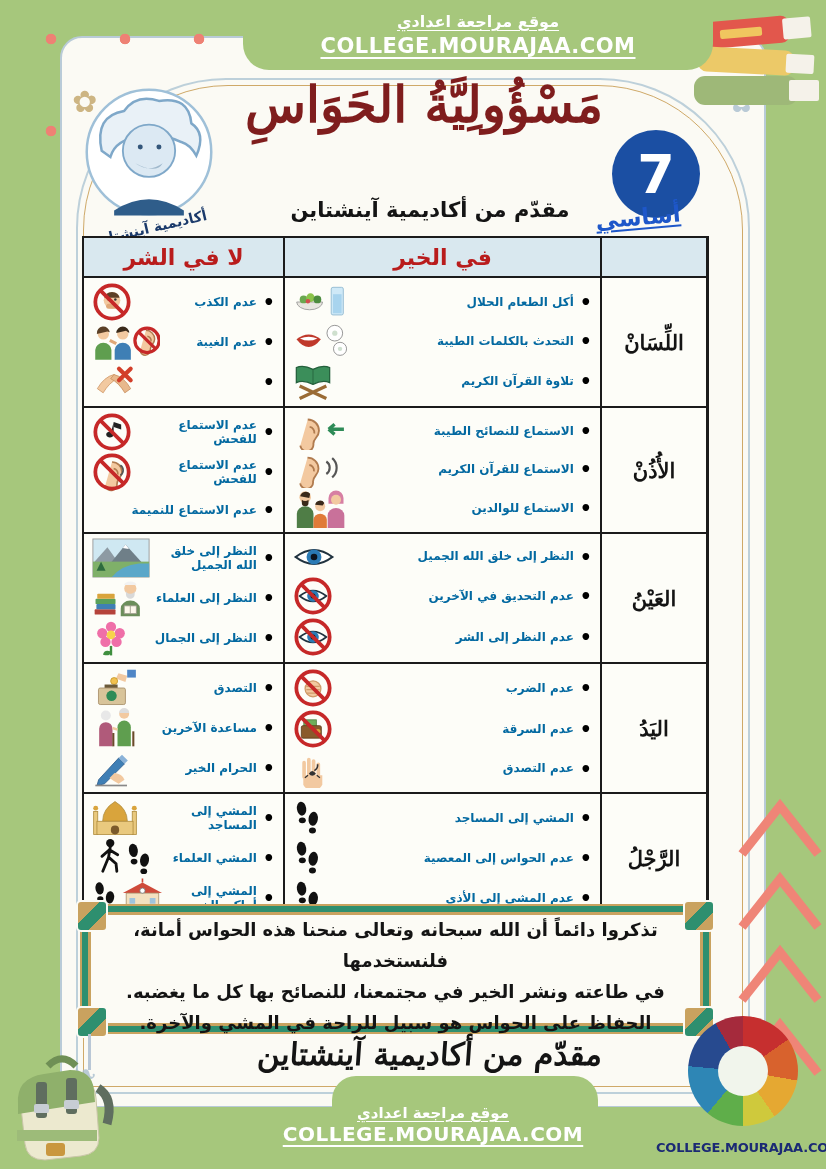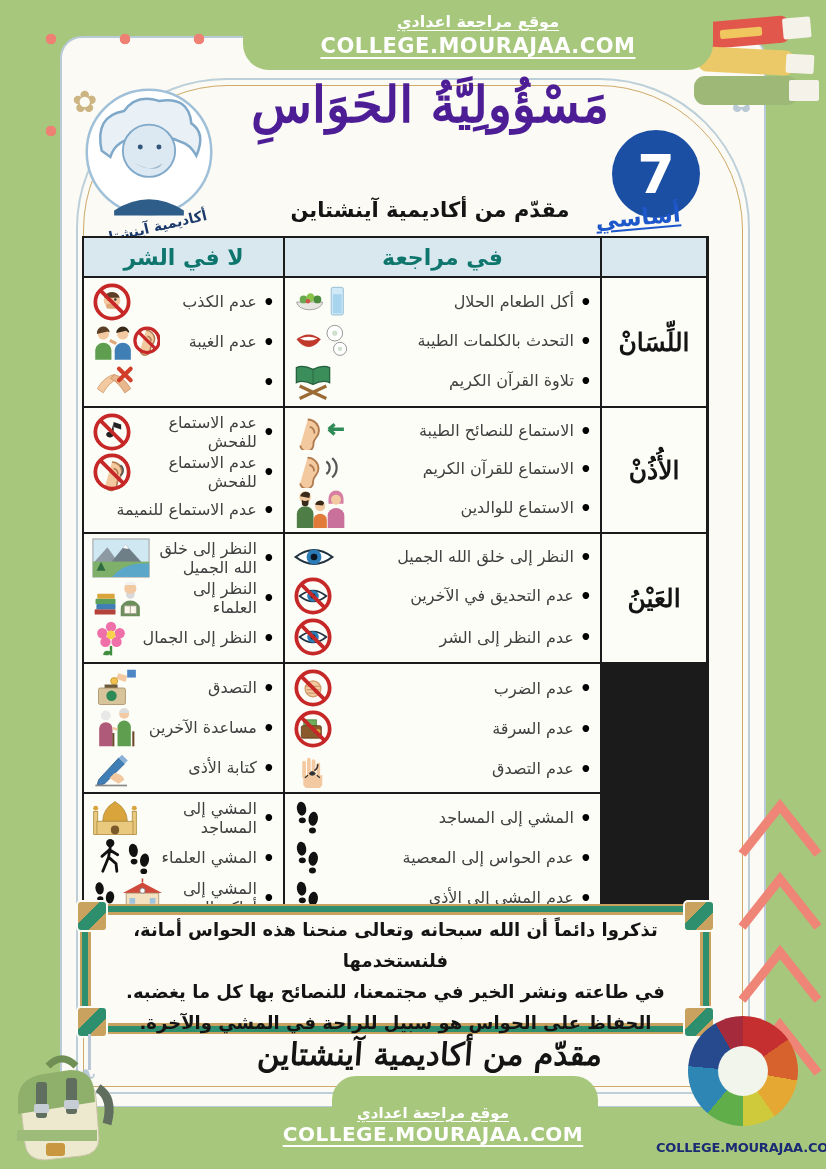--- a/index.html
+++ b/index.html
@@ -38,47 +38,47 @@
   
   .backpack { position:absolute; left:2px; top:1046px; z-index:7; }
   .pole { position:absolute; left:88px; top:1034px; width:3px; height:36px; background:#b9c7d6; z-index:7; }
 
   
   .einstein { position:absolute; left:68px; top:86px; width:162px; height:152px; z-index:5; text-align:center; }
   .einstein-label { position:absolute; left:6px; bottom:2px; width:150px; transform:rotate(-13deg);
     font-size:14px; font-weight:700; color:#1b3a6b; }
 
   
-  .title { position:absolute; left:216px; top:76px; width:428px; text-align:center; z-index:5;
+  .title { position:absolute; left:210px; top:76px; width:428px; text-align:center; z-index:5;
     font-family:"DejaVu Serif",serif; font-weight:700; font-size:50px; line-height:1.15;
-    color:#4c1d95; white-space:nowrap; }
+    color:#7f1d1d; white-space:nowrap; }
   .subtitle { position:absolute; left:230px; top:198px; width:400px; text-align:center; z-index:5;
     font-weight:700; font-size:21px; color:#141414; }
 
   
   .seven { position:absolute; left:612px; top:130px; width:88px; height:88px; z-index:5;
     background:#1b4fa3; border-radius:50%; display:flex; align-items:center; justify-content:center;
     color:#fff; font-size:54px; font-weight:700; }
   .level { position:absolute; left:595px; top:204px; width:86px; z-index:5; text-align:center;
     color:#1e57c9; font-size:23px; font-weight:700; text-decoration:underline; text-underline-offset:3px;
     transform:rotate(-5deg); }
 
   
   .stable { position:absolute; left:82px; top:236px; width:627px; z-index:5;
     border:2.5px solid #1b1b1b; background:#1b1b1b; display:flex; flex-direction:column; gap:2px; }
   .trow { display:grid; grid-template-columns:199px 315px 104px; gap:2px; }
   .cell { background:#fdfdf8; direction:rtl; padding:4px 8px; display:flex; flex-direction:column; justify-content:space-around; }
   .hcell { background:#d9e8ef; min-height:38px; align-items:center; justify-content:center; display:flex;
-    font-size:22px; font-weight:700; color:#0f766e; }
+    font-size:22px; font-weight:700; color:#b91c1c; }
   .trow.body-row .cell { min-height:122px; }
   .cell.sense { align-items:center; justify-content:center; font-family:"DejaVu Serif",serif;
-    font-size:25px; font-weight:700; color:#141414; text-align:left; padding:8px; }
+    font-size:21px; font-weight:700; color:#141414; text-align:left; padding:8px; }
   .line { display:flex; direction:rtl; align-items:center; gap:6px; min-height:36px; }
   .blt { font-size:19px; font-weight:700; }
-  .txt { font-size:16px; font-weight:400; color:#404040; line-height:1.2; }
+  .txt { font-size:12px; font-weight:700; color:#0369a1; line-height:1.2; }
   .ico { margin-inline-start:auto; display:flex; align-items:center; justify-content:center; }
   .ico svg { display:block; }
 
   
   .reminder { position:absolute; left:82px; top:906px; width:627px; height:126px; z-index:5;
     background:#2e8f6f; border-radius:10px; padding:6px; box-shadow:0 0 0 2px #c9a25f; }
   .rem-in { background:#fcfbf5; border:3px solid #c9a25f; border-radius:8px; height:100%;
     display:flex; flex-direction:column; justify-content:space-between; text-align:center; direction:rtl;
     font-size:18px; font-weight:700; color:#141414; line-height:1.72; padding:0 26px; }
   .rc { position:absolute; width:32px; height:32px; border:2px solid #fcfbf5; border-radius:5px;
@@ -158,21 +158,21 @@
 
 <div class="title">مَسْؤُولِيَّةُ الحَوَاسِ</div>
 <div class="subtitle">مقدّم من أكاديمية آينشتاين</div>
 
 <div class="seven">7</div>
 <div class="level">أساسي</div>
 
 <div class="stable">
   <div class="trow">
     <div class="cell hcell">لا في الشر</div>
-    <div class="cell hcell">في مراجعة</div>
+    <div class="cell hcell">في الخير</div>
     <div class="cell hcell"></div>
   </div>
   <div style="display:flex;flex-direction:column;gap:2px;">
       <div class="trow body-row">
         <div class="cell evil">
           <div class="line">
             <span class="blt">•</span>
             <span class="txt">عدم الكذب</span>
             <span class="ico">
               <svg viewBox="0 0 48 48" width="40" height="40">
@@ -468,21 +468,21 @@
                 <path d="M31 6 a6 6 0 0 1 12 0Z" fill="#ddd"></path>
                 <path d="M29 46 V23 a8 8 0 0 1 16 0 V46Z" fill="#5f9e4f"></path>
                 <path d="M23 24 l6 2" stroke="#f2c9a0" stroke-width="3"></path>
                 <line x1="24" y1="30" x2="24" y2="46" stroke="#6b4a2b" stroke-width="2.5"></line>
                 <line x1="48" y1="28" x2="48" y2="46" stroke="#6b4a2b" stroke-width="2.5"></line>
               </svg>
             </span>
           </div>
           <div class="line">
             <span class="blt">•</span>
-            <span class="txt">كتابة الأذى</span>
+            <span class="txt">الحرام الخير</span>
             <span class="ico">
               <svg viewBox="0 0 48 48" width="40" height="40">
                 <path d="M8 38 L32 12 l7 7 L15 43 l-9 2Z" fill="#3f7fb5" stroke="#2a5a8a"></path>
                 <path d="M32 12 l4 -4 7 7 -4 4Z" fill="#8ab2d8"></path>
                 <path d="M27 30 q9 1 12 8 l-7 5 q-7 -4 -11 -7Z" fill="#f2c9a0"></path>
                 <line x1="4" y1="45" x2="42" y2="45" stroke="#888" stroke-width="2"></line>
               </svg>
             </span>
           </div>
         </div>
@@ -519,20 +519,21 @@
               <svg viewBox="0 0 48 48" width="38" height="38">
                 <path d="M13 44 a13 11 0 0 0 24 0 v-12 h-24Z" fill="#f2c9a0"></path>
                 <path d="M14 34 V16 m6 18 V12 m6 22 V14 m6 20 V18" stroke="#f2c9a0" stroke-width="4.6" stroke-linecap="round"></path>
                 <path d="M20 30 q4 -7 9 0 q-5 5 -9 0Z" fill="#333"></path>
                 <path d="M27 26 q5 -3 4 -8" stroke="#333" stroke-width="2" fill="none"></path>
                 <path d="M19 32 l-4 3 M30 32 l4 3" stroke="#333" stroke-width="1.6"></path>
               </svg>
             </span>
           </div>
         </div>
+        <div class="cell sense">اليَدُ</div>
       </div>
       <div class="trow body-row">
         <div class="cell evil">
           <div class="line">
             <span class="blt">•</span>
             <span class="txt">المشي إلى المساجد</span>
             <span class="ico">
               <svg viewBox="0 0 56 48" width="46" height="40">
                 <rect x="2" y="16" width="5" height="28" fill="#e9c97e" stroke="#b08d3e"></rect>
                 <rect x="49" y="16" width="5" height="28" fill="#e9c97e" stroke="#b08d3e"></rect>
@@ -625,20 +626,21 @@
                 <g fill="#111">
                   <ellipse cx="11" cy="12" rx="6" ry="9" transform="rotate(-8 11 12)"></ellipse>
                   <ellipse cx="12" cy="27" rx="4.5" ry="3.8"></ellipse>
                   <ellipse cx="26" cy="25" rx="6" ry="9" transform="rotate(8 26 25)"></ellipse>
                   <ellipse cx="25" cy="40" rx="4.5" ry="3.8"></ellipse>
                 </g>
               </svg>
             </span>
           </div>
         </div>
+        <div class="cell sense">الرَّجْلُ</div>
       </div>
     </div>
 </div>
 
 <div class="reminder">
   <div class="rem-in">
     <div>تذكروا دائماً أن الله سبحانه وتعالى منحنا هذه الحواس أمانة، فلنستخدمها</div>
     <div>في طاعته ونشر الخير في مجتمعنا، للنصائح بها كل ما يغضبه.</div>
     <div>الحفاظ على الحواس هو سبيل للراحة في المشي والآخرة.</div>
   </div>

